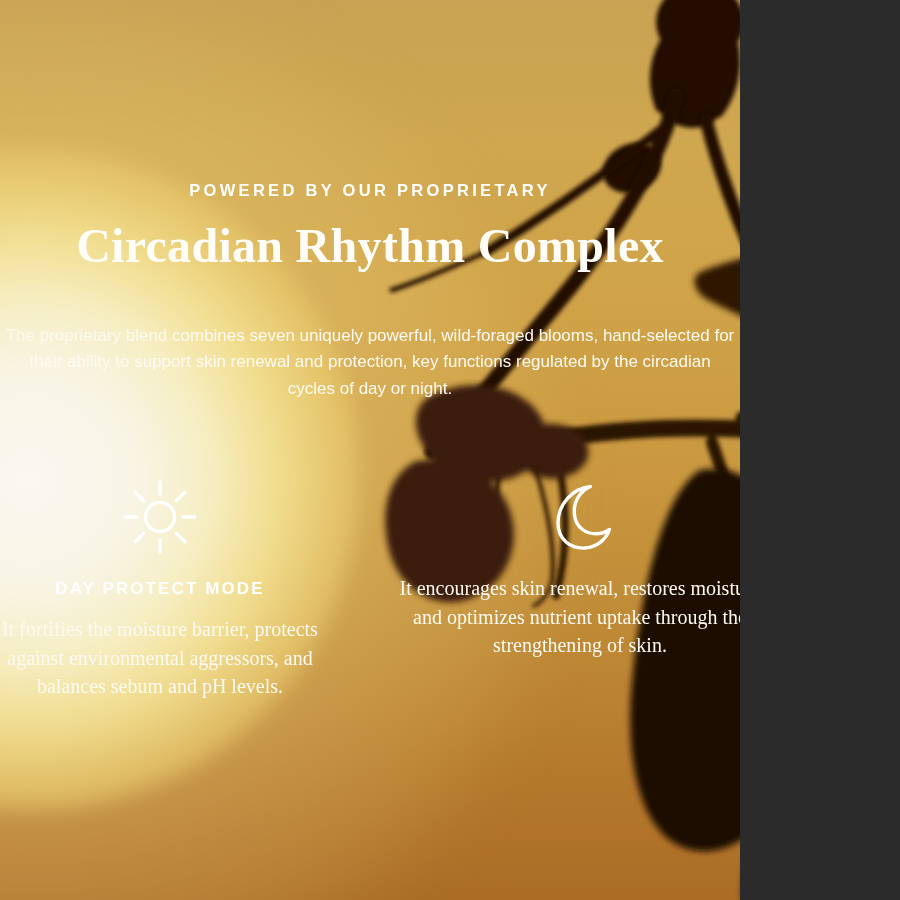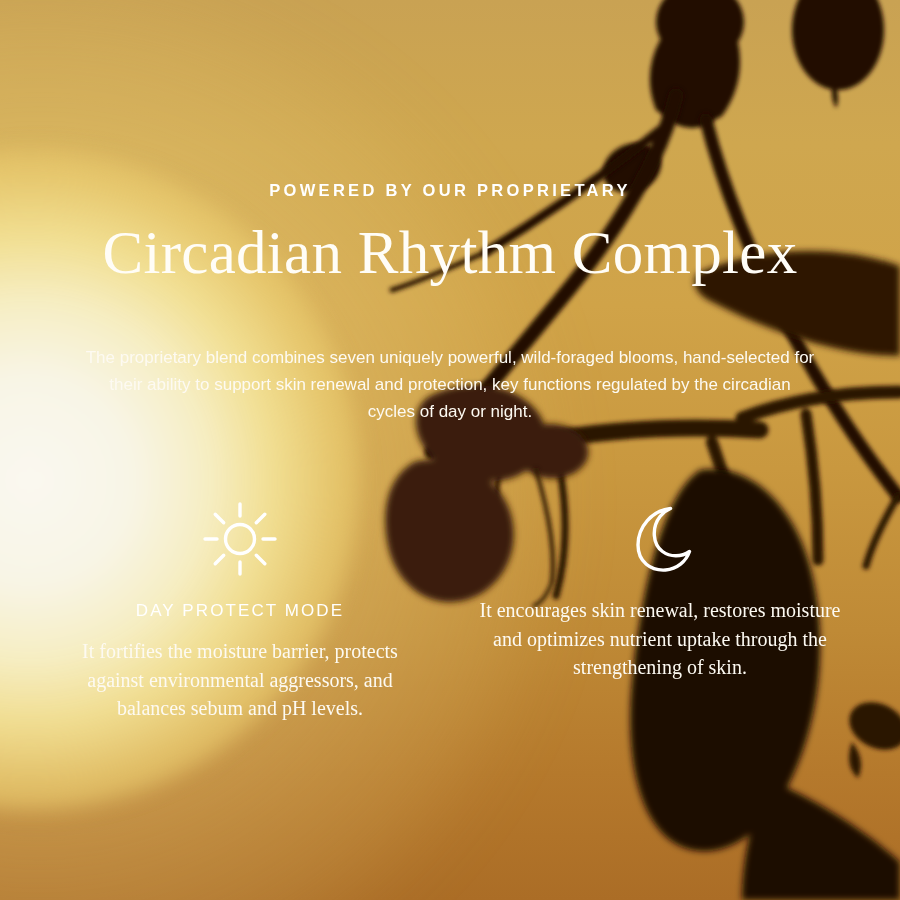--- a/index.html
+++ b/index.html
@@ -3,21 +3,21 @@
 <meta charset="utf-8">
 <title>Circadian Rhythm Complex</title>
 <style>
   html, body {
     margin: 0;
     padding: 0;
     background: #2b2b2b;
   }
   .stage {
     position: relative;
-    width: 900px;
+    width: 740px;
     height: 900px;
     overflow: hidden;
     font-family: "Liberation Sans", sans-serif;
     
     background:
       linear-gradient(to bottom,
         #c9a253 0%,
         #cfa74f 16%,
         #d0a348 34%,
         #c9983f 52%,
@@ -87,22 +87,22 @@
     font-size: 16.5px;
     font-weight: 700;
     letter-spacing: 3.3px;
     line-height: 1;
   }
 
   .headline {
     margin-top: 22px;
     color: #fffdf7;
     font-family: "Liberation Serif", "DejaVu Serif", serif;
-    font-weight: 400;
-    font-size: 61px;
+    font-weight: 700;
+    font-size: 48px;
     line-height: 1.04;
     letter-spacing: 0.3px;
   }
 
   .intro {
     margin-top: 20px;
     width: 730px;
     color: #fdfaf2;
     font-size: 17px;
     line-height: 1.58;
@@ -124,21 +124,21 @@
   .mode-icon {
     height: 78px;
     display: flex;
     align-items: center;
     justify-content: center;
   }
   .mode-title {
     margin-top: 24px;
     color: #ffffff;
     font-size: 17px;
-    font-weight: 400;
+    font-weight: 700;
     letter-spacing: 2.1px;
     line-height: 1;
   }
   .mode-body {
     margin-top: 18px;
     width: 370px;
     color: #fdfaf2;
     font-size: 20px;
     line-height: 1.42;
     font-weight: 400;

